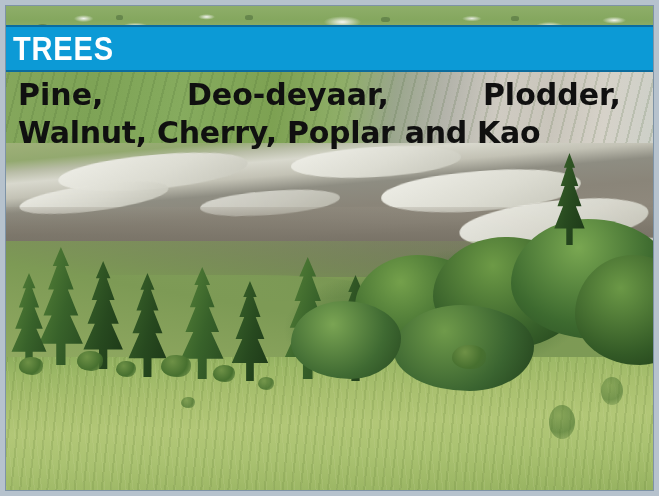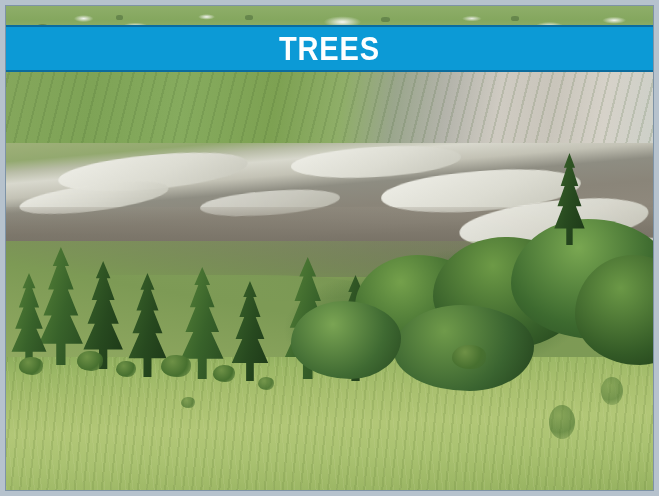--- a/index.html
+++ b/index.html
@@ -200,21 +200,20 @@
   
   .title-bar {
     position: absolute;
     left: 6px; top: 25px;
     width: 647px; height: 47px;
     background: #0c9ad6;
     border-top: 2px solid #0b6c9e;
     border-bottom: 2px solid #0b6c9e;
     display: flex;
     align-items: center;
-    justify-content: center;
     z-index: 20;
   }
   .title-text {
     color: #ffffff;
     font-family: "Liberation Sans Narrow", "Liberation Sans", sans-serif;
     font-weight: bold;
     font-size: 33px;
     letter-spacing: 1px;
     transform: scaleX(0.88);
     line-height: 1;
@@ -339,16 +338,20 @@
     <div class="shrub" style="left:27%; top:392px; width:14px; height:11px; opacity:.7;"></div>
     <div class="shrub" style="left:84%; top:400px; width:26px; height:34px; opacity:.6; border-radius:50%;"></div>
     <div class="shrub" style="left:92%; top:372px; width:22px; height:28px; opacity:.55; border-radius:50%;"></div>
     <div class="shrub" style="left:69%; top:340px; width:34px; height:24px;"></div>
   </div>
 
   <div class="title-bar">
     <span class="title-text">TREES</span>
   </div>
 
+  <div class="caption">
+    <div class="line line1">Pine,        Deo-deyaar,         Plodder,</div>
+    <div class="line line2">Walnut, Cherry, Poplar and Kao</div>
+  </div>
 
 
   <div class="frame-border"></div>
 </div>
 
 </body></html>

